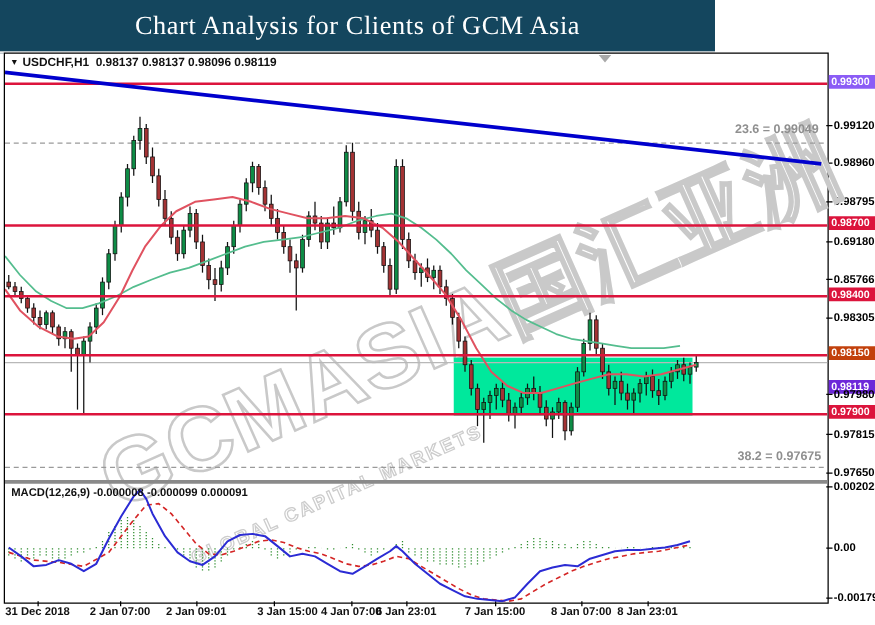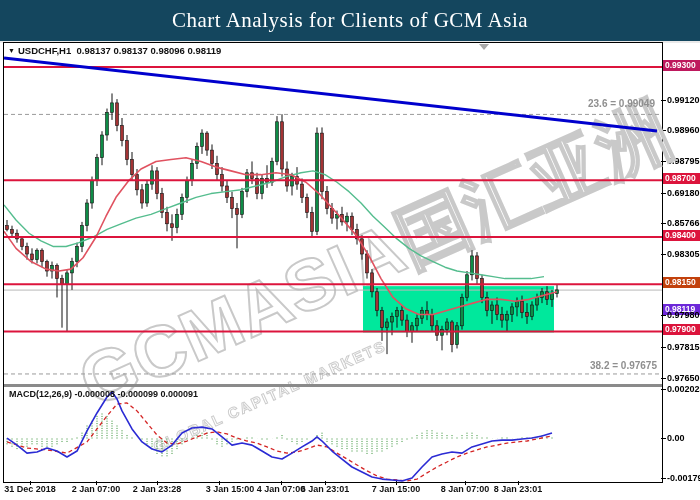--- a/index.html
+++ b/index.html
@@ -1,20 +1,20 @@
 <!DOCTYPE html>
 <html><head>
 <meta charset="utf-8">
 <style>
   html,body{margin:0;padding:0;}
   body{width:700px;height:500px;position:relative;background:#ffffff;
        font-family:"Liberation Sans",sans-serif;overflow:hidden;}
   #root{position:absolute;inset:0;width:700px;height:500px;}
   
-  #titlebar{position:absolute;left:0;top:0;width:700px;height:41px;background:#14465e;
+  #titlebar{position:absolute;left:0;top:0;width:572px;height:41px;background:#14465e;
             border-bottom:2px solid #e9e9e9;display:flex;align-items:center;justify-content:center;}
   #titlebar .t{color:#fff;font-family:"Liberation Serif",serif;font-size:21px;letter-spacing:.5px;}
   
   #panel{position:absolute;left:3px;top:42px;width:658px;height:439px;border:1px solid #000;background:#fff;}
   #hdr{position:absolute;left:4px;top:2px;font-size:9.5px;font-weight:700;color:#111;z-index:6;white-space:pre;}
   #hdr .tri{font-size:7px;vertical-align:1px;margin-right:3px;}
   #mainsvg{position:absolute;left:0;top:0;z-index:3;}
   #sep{position:absolute;left:0;top:341px;width:658px;height:3px;background:#8a8a8a;z-index:4;}
   #macdsvg{position:absolute;left:0;top:344px;z-index:3;}
   #macdlabel{position:absolute;left:5px;top:346px;font-size:9px;font-weight:700;color:#111;z-index:6;white-space:pre;}
@@ -622,21 +622,21 @@
         <line x1="548" x2="548" y1="51.5" y2="49.22" stroke="#2d8c2d" stroke-width="1" stroke-dasharray="1,1.4"></line>
         <polyline points="3,54.92 23,61.076 43,62.9 63,66.092 83,54.92 103,28.928 113,17.072000000000003 123,15.932000000000002 133,23.912000000000003 143,35.996 153,48.08 163,56.06 173,56.972 183,54.008 193,49.904 203,46.028 213,44.888 223,46.94 233,51.044 243,54.008 253,56.06 263,59.936 273,64.03999999999999 283,66.092 293,64.952 303,61.988 313,58.112 323,59.936 333,66.092 343,72.02 353,77.948 363,83.876 373,88.892 383,92.084 393,92.996 403,93.908 413,92.084 423,85.928 433,80 443,74.984 453,69.96799999999999 463,66.092 473,62.9 483,59.936 493,58.112 503,56.06 513,54.92 523,54.008 533,51.956 543,49.904 548,48.992" fill="none" stroke="#d42525" stroke-width="1.3" stroke-linejoin="round" stroke-dasharray="4,3"></polyline>
         <polyline points="3,51.044 13,58.112 23,66.092 33,64.952 43,61.076 53,64.03999999999999 63,69.96799999999999 73,64.03999999999999 83,43.976 93,25.964000000000002 103,10.004000000000005 108,4.988000000000007 113,12.056000000000004 118,23.912000000000003 128,41.924 138,54.92 148,61.988 158,64.952 168,58.112 178,46.028 188,41.012 198,40.1 208,41.924 218,49.904 228,58.112 238,56.06 248,58.112 258,64.03999999999999 268,69.96799999999999 278,72.02 288,66.092 298,59.936 308,54.008 313,49.904 318,54.008 328,64.03999999999999 338,72.02 348,80 358,85.01599999999999 368,90.032 378,92.084 388,92.996 398,93.908 408,90.94399999999999 418,80 428,69.96799999999999 438,67.00399999999999 448,64.952 458,66.092 468,59.936 478,56.972 488,54.008 498,53.096 508,53.096 518,51.956 528,51.044 538,48.992 548,46.028" fill="none" stroke="#2b2bd4" stroke-width="1.6" stroke-linejoin="round"></polyline>
       </svg>
     <div id="macdlabel">MACD(12,26,9) -0.000008 -0.000099 0.000091</div>
   </div>
 
   <div id="marker-tri"></div>
 
   <div id="price-axis">
-      <div class="badge" style="top: 60px; background: #be185d;">0.99300</div>
+      <div class="badge" style="top: 60px; background: #8b5cf6;">0.99300</div>
       <div class="ptick" style="top: 100px;"></div>
       <div class="alabel" style="left: 667px; top: 95px;">0.99120</div>
       <div class="ptick" style="top: 130px;"></div>
       <div class="alabel" style="left: 667px; top: 125px;">0.98960</div>
       <div class="ptick" style="top: 161px;"></div>
       <div class="alabel" style="left: 667px; top: 156px;">0.98795</div>
       <div class="badge" style="top: 173px; background: rgb(220, 20, 60);">0.98700</div>
       <div class="ptick" style="top: 193px;"></div>
       <div class="alabel" style="left: 667px; top: 188px;">0.69180</div>
       <div class="ptick" style="top: 223px;"></div>
@@ -659,21 +659,21 @@
       <div class="alabel" style="left: 667px; top: 433px;">0.00</div>
       <div class="ptick" style="top: 478px;"></div>
       <div class="alabel" style="left: 667px; top: 473px;">-0.00179</div>
     </div>
   <div id="time-axis">
       <div class="ttick" style="left: 30px;"></div>
       <div class="tlabel" style="left: 30px;">31 Dec 2018</div>
       <div class="ttick" style="left: 96px;"></div>
       <div class="tlabel" style="left: 96px;">2 Jan 07:00</div>
       <div class="ttick" style="left: 157px;"></div>
-      <div class="tlabel" style="left: 157px;">2 Jan 23:28</div>
+      <div class="tlabel" style="left: 157px;">2 Jan 09:01</div>
       <div class="ttick" style="left: 219px;"></div>
       <div class="tlabel" style="left: 230px;">3 Jan 15:00</div>
       <div class="ttick" style="left: 281px;"></div>
       <div class="tlabel" style="left: 281px;">4 Jan 07:00</div>
       <div class="ttick" style="left: 325px;"></div>
       <div class="tlabel" style="left: 325px;">6 Jan 23:01</div>
       <div class="ttick" style="left: 396px;"></div>
       <div class="tlabel" style="left: 396px;">7 Jan 15:00</div>
       <div class="ttick" style="left: 465px;"></div>
       <div class="tlabel" style="left: 465px;">8 Jan 07:00</div>

